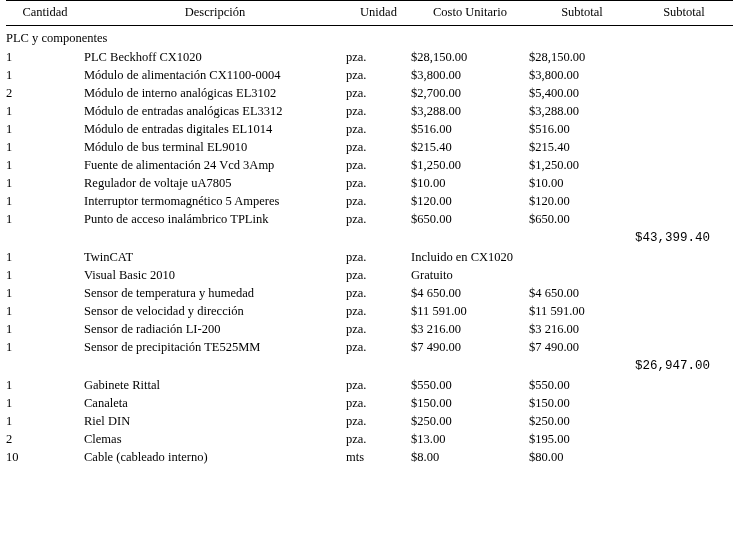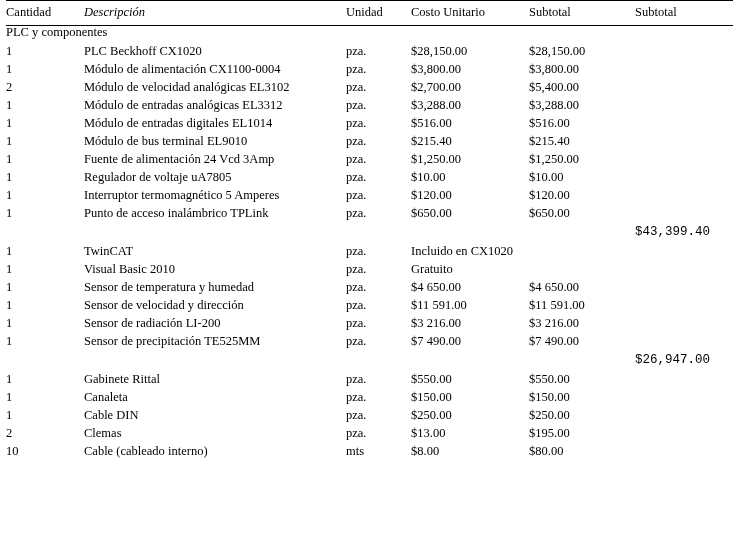--- a/index.html
+++ b/index.html
@@ -42,42 +42,43 @@
   col.c-sub      { width: 106px; }
   col.c-total    { width: 98px; }
 
   thead tr.head-row th {
     padding: 5px 0 6px 0;
     font-size: 12.5px;
   }
   tr.head-row th {
     border-top: 1.2px solid #000;
     border-bottom: 1.2px solid #000;
+    text-align: center;
   }
   td.qty      { padding-left: 2px; }
   td.desc     { padding-left: 4px; }
   td.unit     { padding-left: 1px; }
   td.cost     { padding-left: 1px; }
   td.sub      { padding-left: 1px; }
   td.total    { padding-left: 2px; font-family: Liberation Mono, monospace; }
 
   th.h-qty    { padding-left: 2px; }
-  th.h-desc   { padding-left: 4px; font-style: italic; }
+  th.h-desc   { padding-left: 4px; }
   th.h-unit   { padding-left: 1px; }
   th.h-cost   { padding-left: 1px; }
   th.h-sub    { padding-left: 1px; }
   th.h-total  { padding-left: 16px; }
 
   tr.item-row td {
     height: 17px;
     padding-top: 1px;
   }
   tr.section-row td {
     height: 17px;
-    padding-top: 0;
+    padding-top: 6px;
     padding-bottom: 1px;
   }
   tr.subtotal-row td {
     height: 18px;
     padding-top: 2px;
   }
   .section-label {
     white-space: nowrap;
   }
 </style>
@@ -120,21 +121,21 @@
       <tr class="item-row">
         <td class="qty">1</td>
         <td class="desc">Módulo de alimentación CX1100-0004</td>
         <td class="unit">pza.</td>
         <td class="cost">$3,800.00</td>
         <td class="sub">$3,800.00</td>
         <td class="total"></td>
       </tr>
       <tr class="item-row">
         <td class="qty">2</td>
-        <td class="desc">Módulo de velocidad analógicas EL3102</td>
+        <td class="desc">Módulo de interno analógicas EL3102</td>
         <td class="unit">pza.</td>
         <td class="cost">$2,700.00</td>
         <td class="sub">$5,400.00</td>
         <td class="total"></td>
       </tr>
       <tr class="item-row">
         <td class="qty">1</td>
         <td class="desc">Módulo de entradas analógicas EL3312</td>
         <td class="unit">pza.</td>
         <td class="cost">$3,288.00</td>
@@ -267,21 +268,21 @@
       <tr class="item-row">
         <td class="qty">1</td>
         <td class="desc">Canaleta</td>
         <td class="unit">pza.</td>
         <td class="cost">$150.00</td>
         <td class="sub">$150.00</td>
         <td class="total"></td>
       </tr>
       <tr class="item-row">
         <td class="qty">1</td>
-        <td class="desc">Cable DIN</td>
+        <td class="desc">Riel DIN</td>
         <td class="unit">pza.</td>
         <td class="cost">$250.00</td>
         <td class="sub">$250.00</td>
         <td class="total"></td>
       </tr>
       <tr class="item-row">
         <td class="qty">2</td>
         <td class="desc">Clemas</td>
         <td class="unit">pza.</td>
         <td class="cost">$13.00</td>

